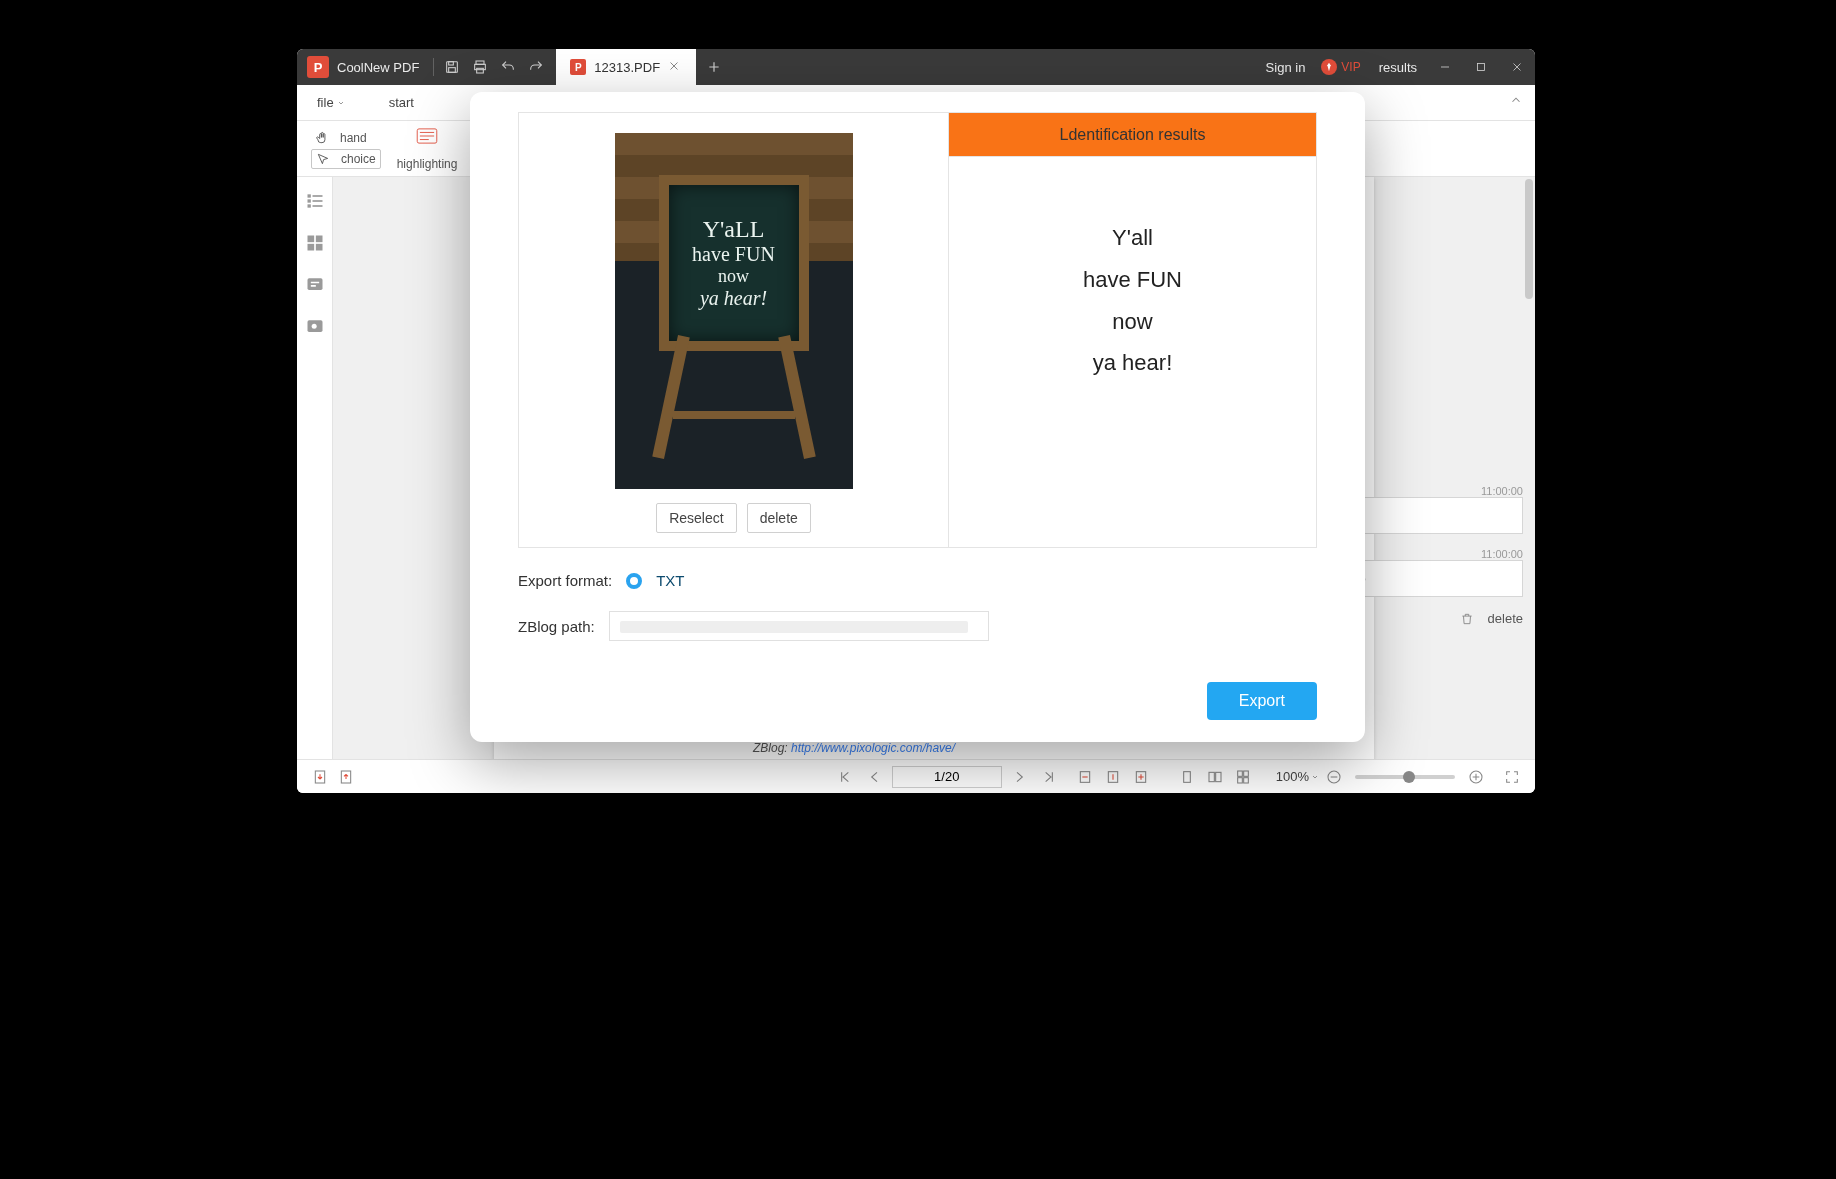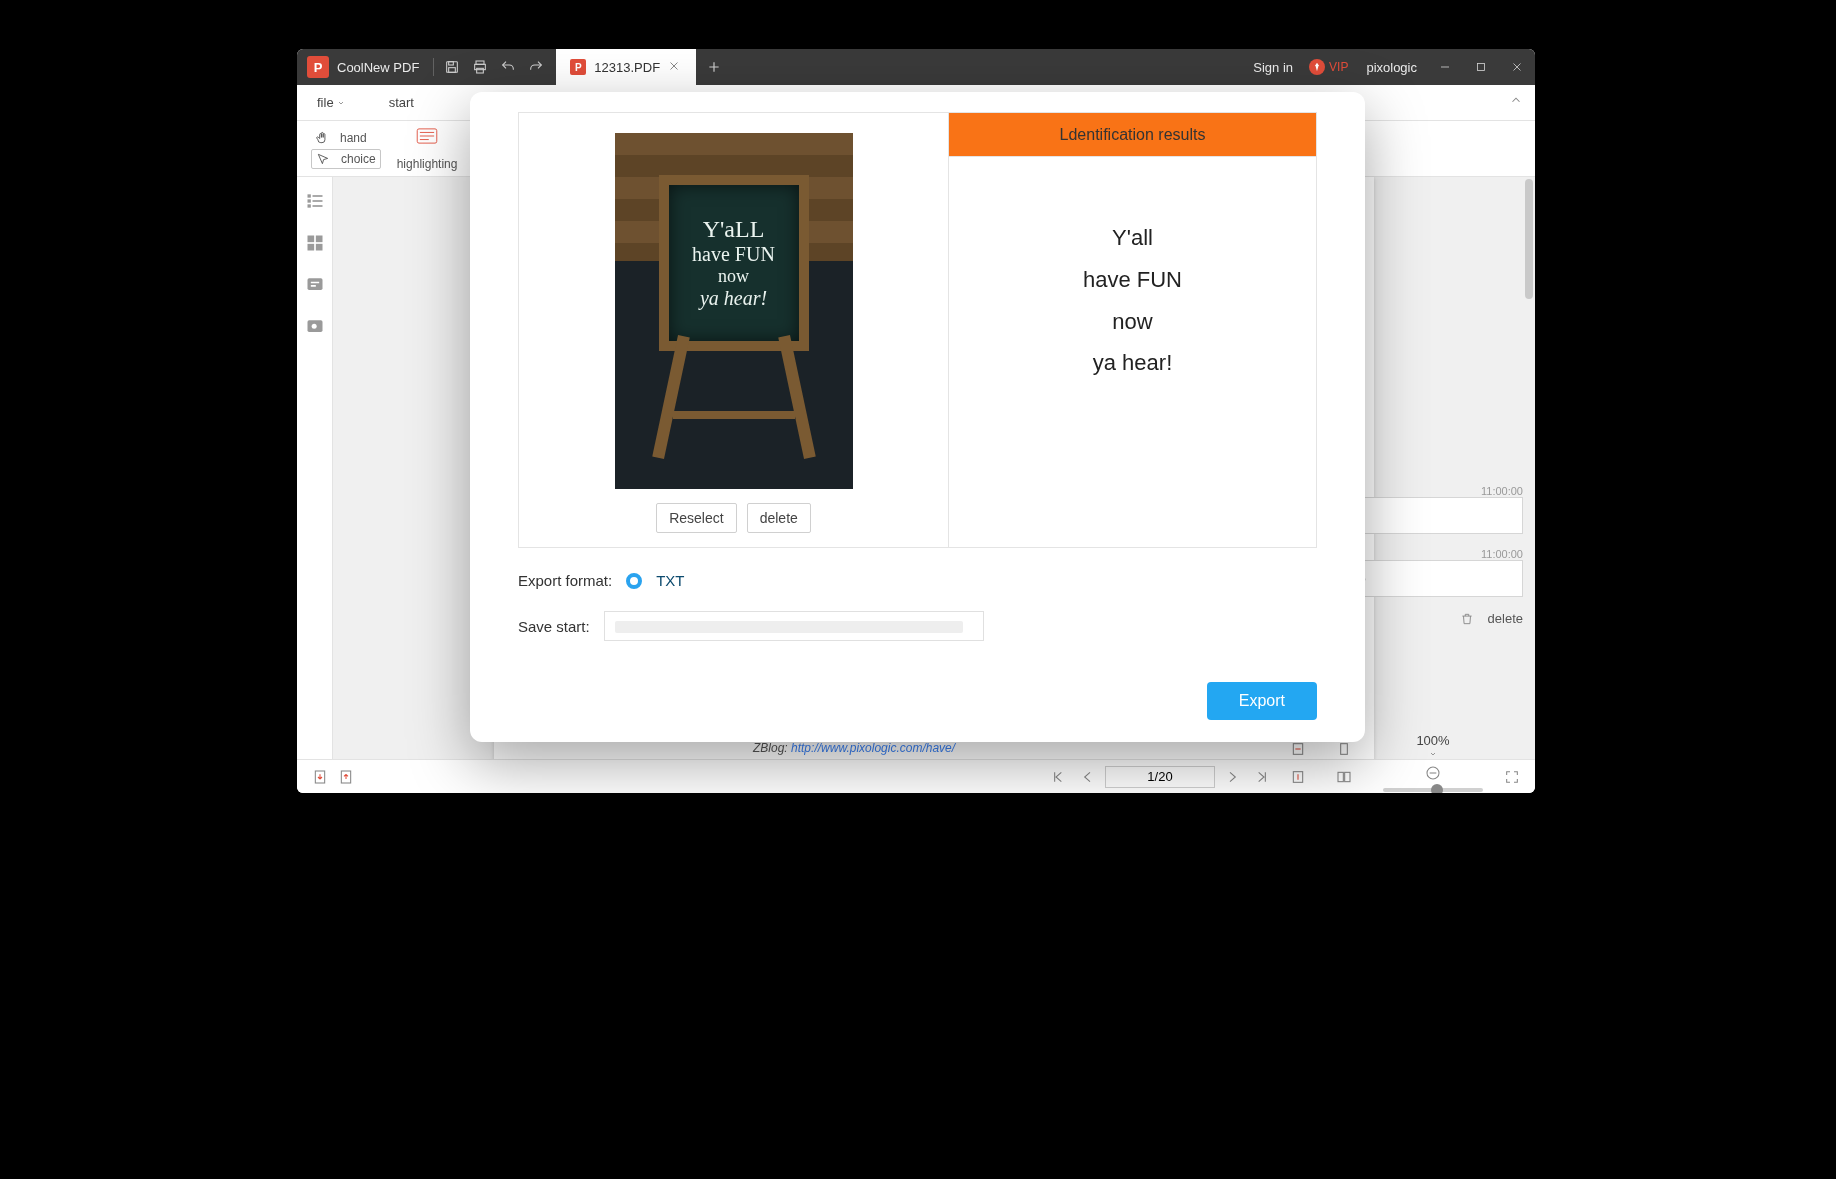--- a/index.html
+++ b/index.html
@@ -106,21 +106,21 @@
   .statusbar {
     position:absolute; left:0; right:0; bottom:0; height:34px;
     border-top:1px solid #e3e3e3; background:#fff;
     display:flex; align-items:center; padding:0 10px; font-size:13px; color:#444;
   }
   .sb-iconbtn{width:26px;height:26px;display:flex;align-items:center;justify-content:center;cursor:pointer;}
   .sb-iconbtn svg{width:16px;height:16px;stroke:#888;fill:none;stroke-width:1.6;}
   .sb-spacer{flex:1;}
   .sb-page-nav{display:flex;align-items:center;gap:4px;}
   .sb-page-input{width:110px;height:22px;border:1px solid #d0d0d0;text-align:center;font-size:13px;}
-  .sb-group{display:flex;align-items:center;gap:2px;margin:0 10px;flex-direction:column;}
+  .sb-group{display:flex;align-items:center;gap:2px;margin:0 10px;}
   .zoom-track{width:100px;height:4px;background:#d0d0d0;border-radius:2px;position:relative;margin:0 6px;}
   .zoom-thumb{position:absolute;left:48px;top:-4px;width:12px;height:12px;border-radius:50%;background:#888;}
   
   .modal {
     position:absolute; left:240px; top:92px; width:895px; height:650px;
     background:#fff; border-radius:12px; box-shadow:0 20px 60px rgba(0,0,0,.35);
     display:flex; flex-direction:column; overflow:hidden;
   }
   .modal-header {
     height:46px; border-bottom:1px solid #eee; background:#f9f9f9;
@@ -235,21 +235,21 @@
       <div class="spacer"></div>
       <div class="signin">Sign in</div>
       <div class="vip">
         <div class="diamond">
             <svg viewBox="0 0 24 24">
               <path d="M12 2l4 6-4 14-4-14z"></path>
             </svg>
           </div>
         <span>VIP</span>
       </div>
-      <div class="feedback">pixologic</div>
+      <div class="feedback">results</div>
       <div class="winbtn">
           <svg viewBox="0 0 24 24">
             <path d="M4 12h16"></path>
           </svg>
         </div>
       <div class="winbtn">
           <svg viewBox="0 0 24 24">
             <rect x="5" y="5" width="14" height="14"></rect>
           </svg>
         </div>
@@ -501,21 +501,21 @@
 
       </div>
 
       <div class="export-row">
         <span>Export format:</span>
         <div class="radio"></div>
         <span class="txt-opt">TXT</span>
       </div>
 
       <div class="savepath-row">
-        <span>Save start:</span>
+        <span>ZBlog path:</span>
         <div class="savepath-input"></div>
       </div>
 
       <button class="export-btn">Export</button>
     </div>
   </div>
 
 </div>
 
 </body></html>

